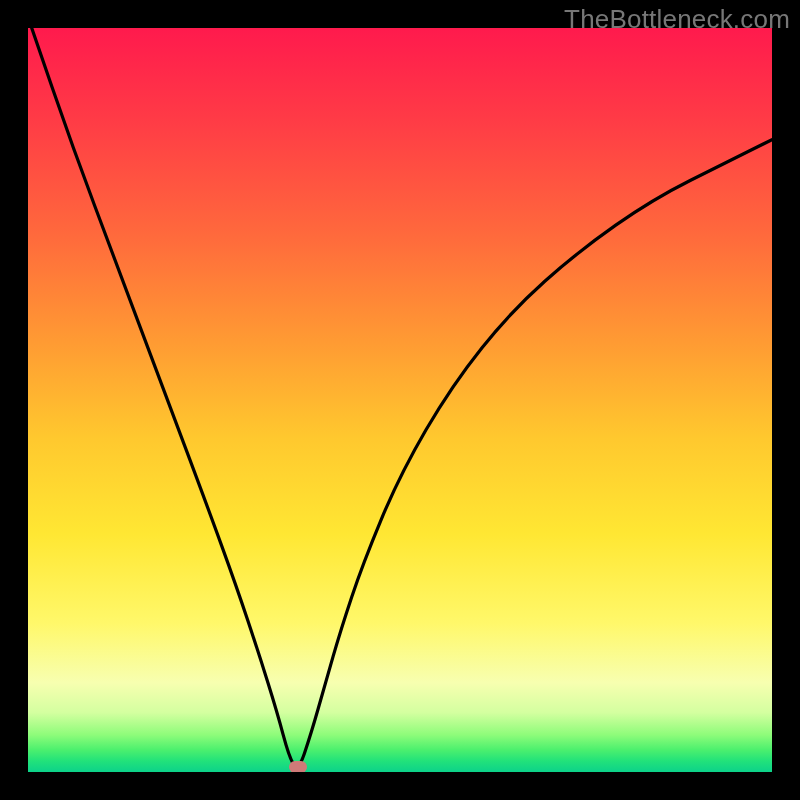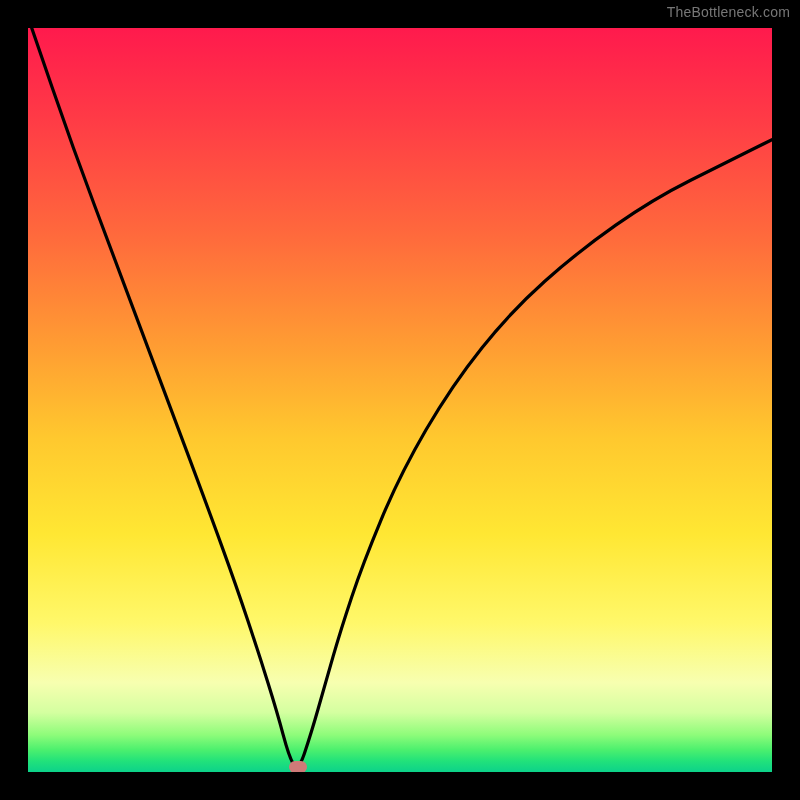--- a/index.html
+++ b/index.html
@@ -55,21 +55,21 @@
     height: 12px;
     border-radius: 6px;
     background: #cf7a78;
     transform: translate(-50%, -50%);
   }
   .watermark {
     position: absolute;
     top: 4px;
     right: 10px;
     color: #777;
-    font-size: 14px;
+    font-size: 26px;
     font-weight: 500;
     letter-spacing: 0.2px;
     user-select: none;
   }
 </style>
 </head>
 <body>
 
 <div class="frame">
 

